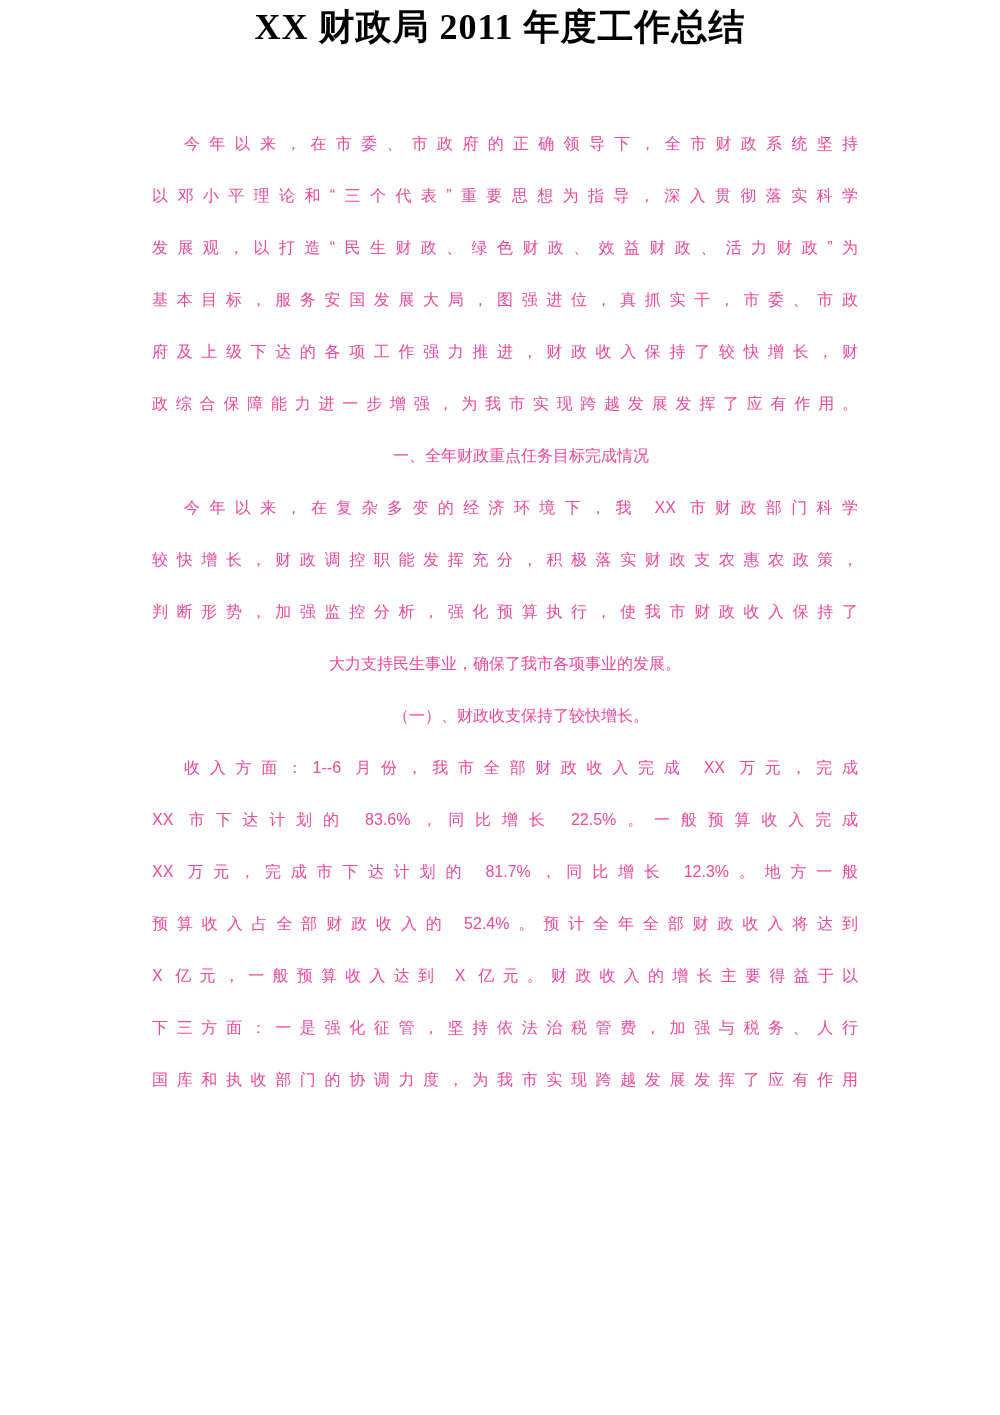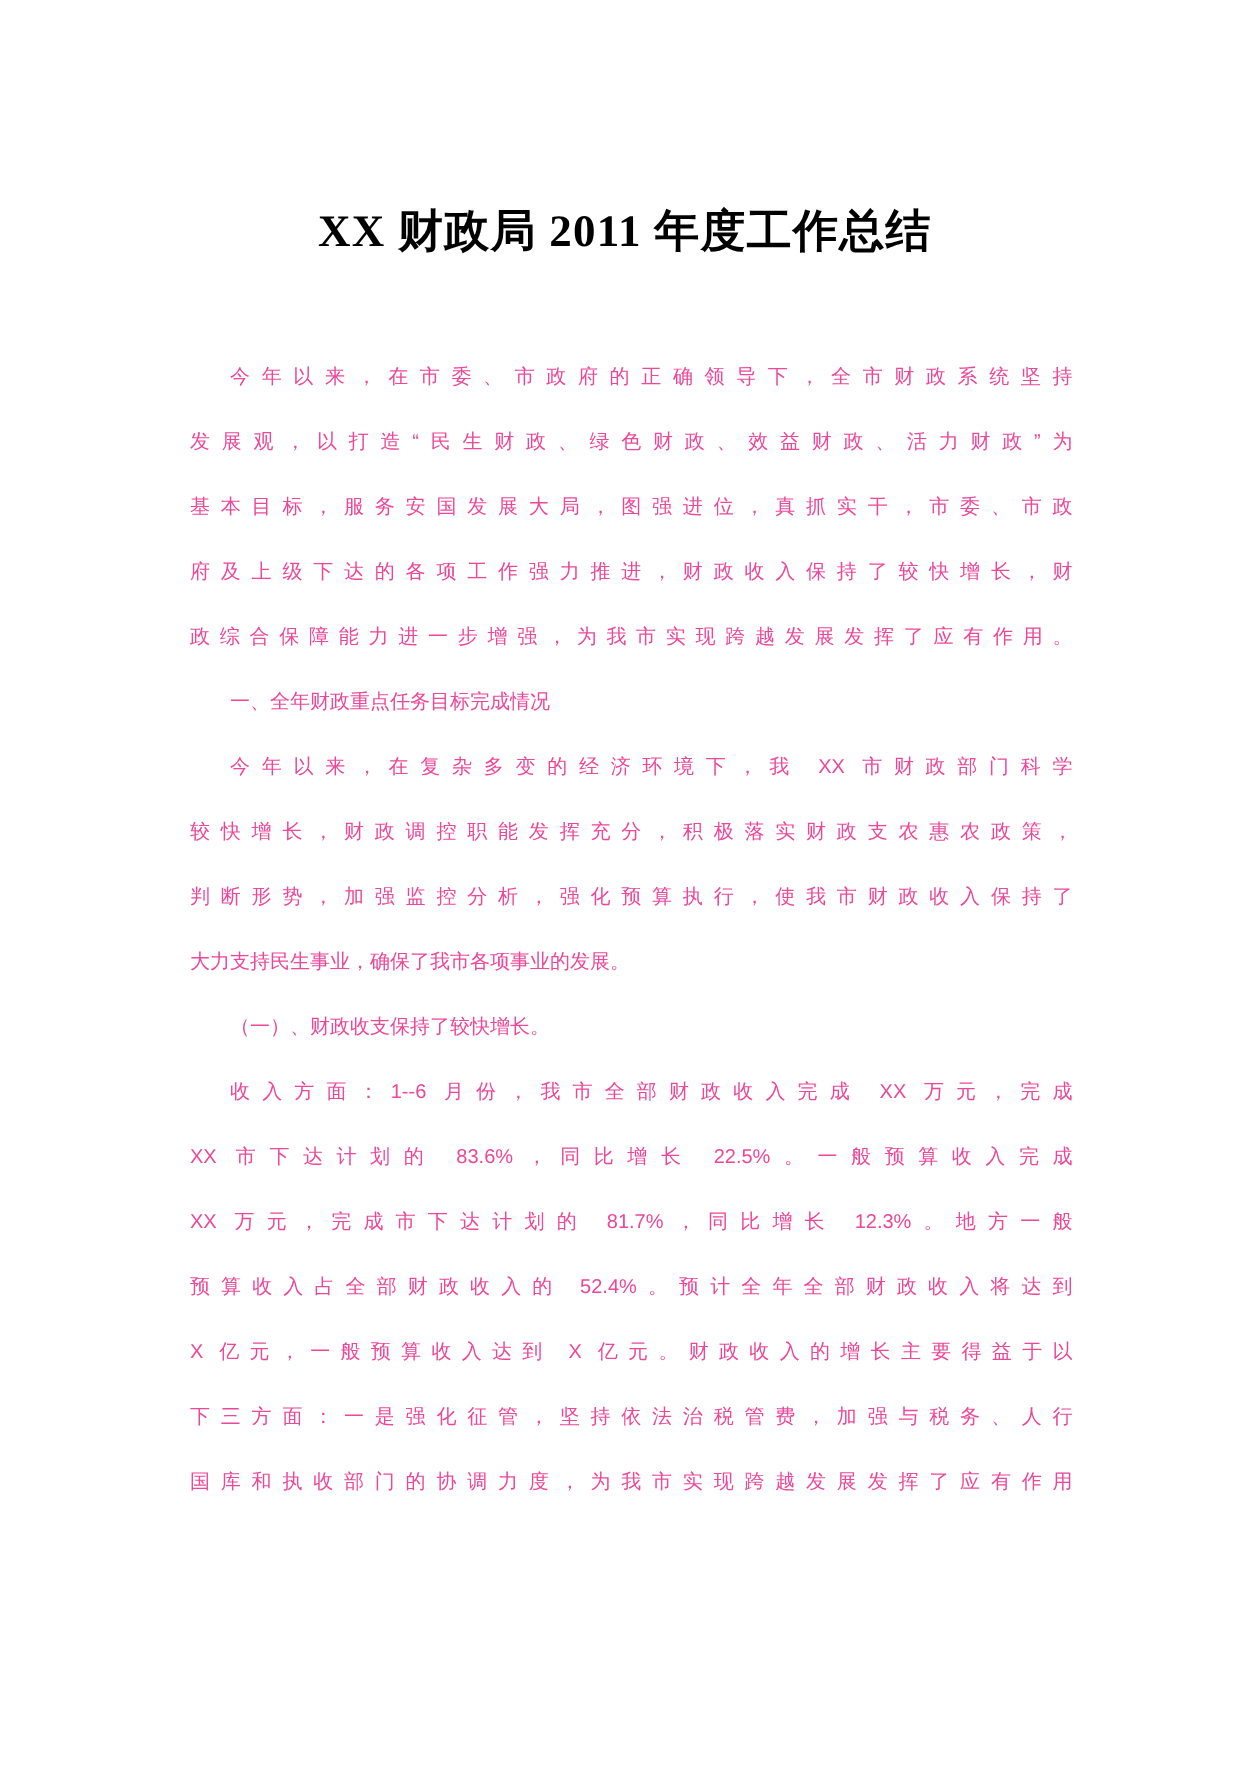--- a/index.html
+++ b/index.html
@@ -6,42 +6,41 @@
   .page {
     position: relative;
     width: 1000px;
     height: 1415px;
     background: #ffffff;
     color: #000000;
     font-family: "Liberation Sans", "DejaVu Sans", sans-serif;
     overflow: hidden;
   }
   .doc-title {
-    margin: 12px;
-    padding-top: 146px;
+    margin: 0;
     text-align: center;
     font-family: "Liberation Serif", "DejaVu Serif", serif;
     font-weight: 700;
     font-size: 36px;
     line-height: 54px;
     letter-spacing: 1px;
     color: #000000;
   }
   .doc-body {
     margin-top: 64px;
     margin-left: 152px;
     width: 706px;
     font-size: 16px;
     line-height: 52px;
     color: #ec4899;
   }
   .line {
     height: 52px;
     overflow: hidden;
-    text-align: left;
+    text-align: center;
     white-space: normal;
   }
   .line.indent { text-indent: 2em; }
   .line.justify { text-align: justify; }
   .line.justify::after {
     content: "";
     display: inline-block;
     width: 100%;
     height: 0;
     line-height: 0;
@@ -49,20 +48,21 @@
     vertical-align: top;
   }
 </style>
 </head>
 <body>
 
 <div class="page">
   <h1 class="doc-title">XX 财政局 2011 年度工作总结</h1>
   <div class="doc-body">
       <div class="line justify indent">今年以来，在市委、市政府的正确领导下，全市财政系统坚持</div>
+      <div class="line justify">以邓小平理论和“三个代表”重要思想为指导，深入贯彻落实科学</div>
       <div class="line justify">发展观，以打造“民生财政、绿色财政、效益财政、活力财政”为</div>
       <div class="line justify">基本目标，服务安国发展大局，图强进位，真抓实干，市委、市政</div>
       <div class="line justify">府及上级下达的各项工作强力推进，财政收入保持了较快增长，财</div>
       <div class="line justify">政综合保障能力进一步增强，为我市实现跨越发展发挥了应有作用。</div>
       <div class="line indent">一、全年财政重点任务目标完成情况</div>
       <div class="line justify indent">今年以来，在复杂多变的经济环境下，我 XX 市财政部门科学</div>
       <div class="line justify">较快增长，财政调控职能发挥充分，积极落实财政支农惠农政策，</div>
       <div class="line justify">判断形势，加强监控分析，强化预算执行，使我市财政收入保持了</div>
       <div class="line">大力支持民生事业，确保了我市各项事业的发展。</div>
       <div class="line indent">（一）、财政收支保持了较快增长。</div>

